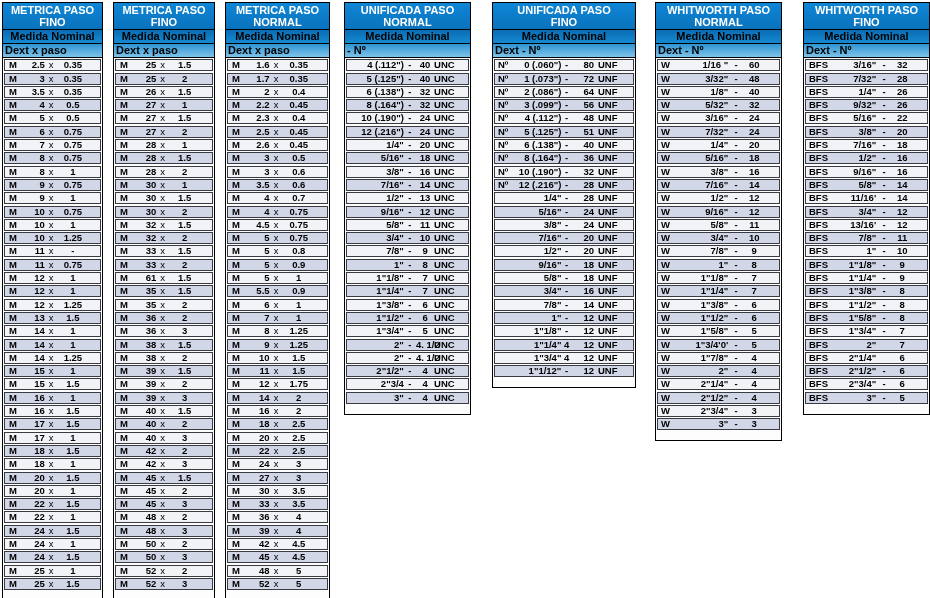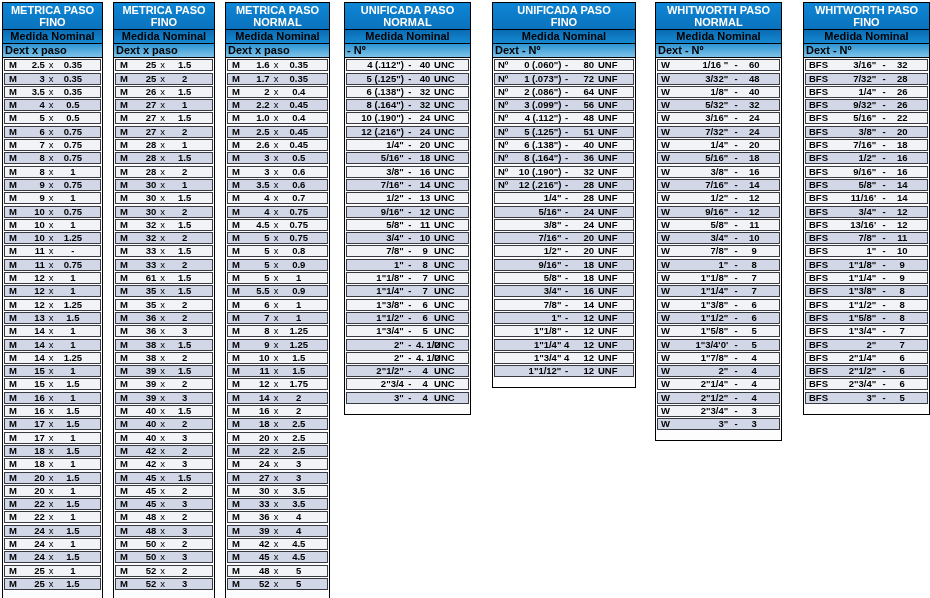--- a/index.html
+++ b/index.html
@@ -660,21 +660,21 @@
       </div>
       <div class="trow odd">
         <div class="cell c1">M</div>
         <div class="cell c2">2.2</div>
         <div class="cell c3">x</div>
         <div class="cell c4">0.45</div>
         <div class="cell c5"></div>
       </div>
       <div class="trow">
         <div class="cell c1">M</div>
-        <div class="cell c2">1.0</div>
+        <div class="cell c2">2.3</div>
         <div class="cell c3">x</div>
         <div class="cell c4">0.4</div>
         <div class="cell c5"></div>
       </div>
       <div class="trow odd">
         <div class="cell c1">M</div>
         <div class="cell c2">2.5</div>
         <div class="cell c3">x</div>
         <div class="cell c4">0.45</div>
         <div class="cell c5"></div>

